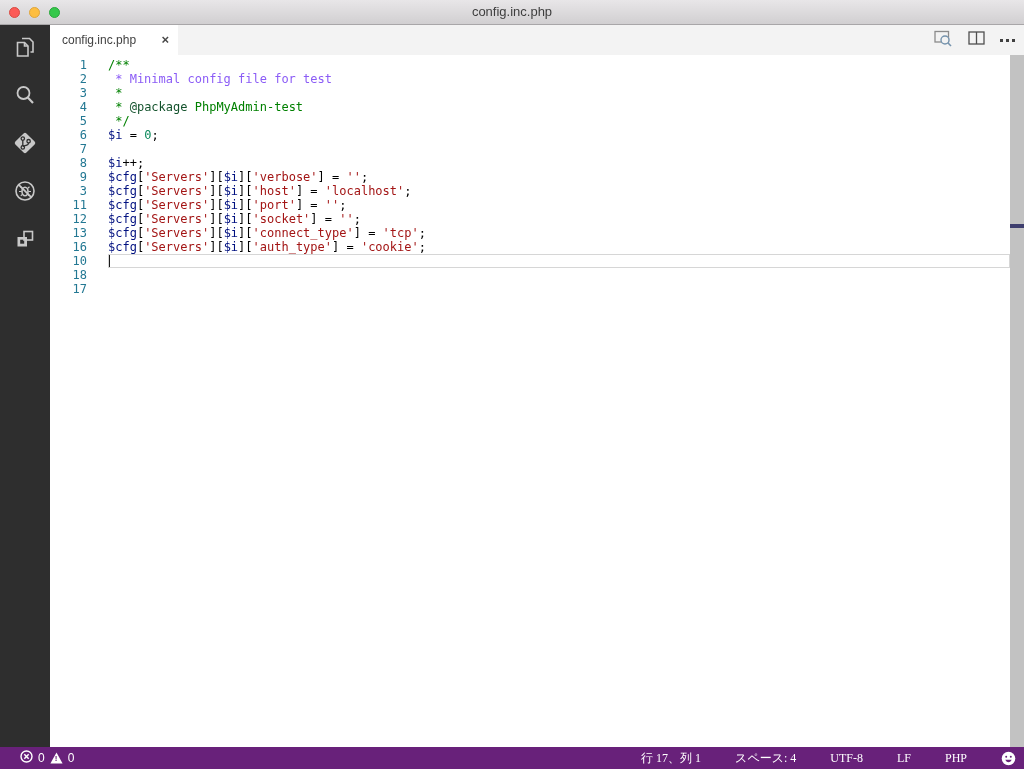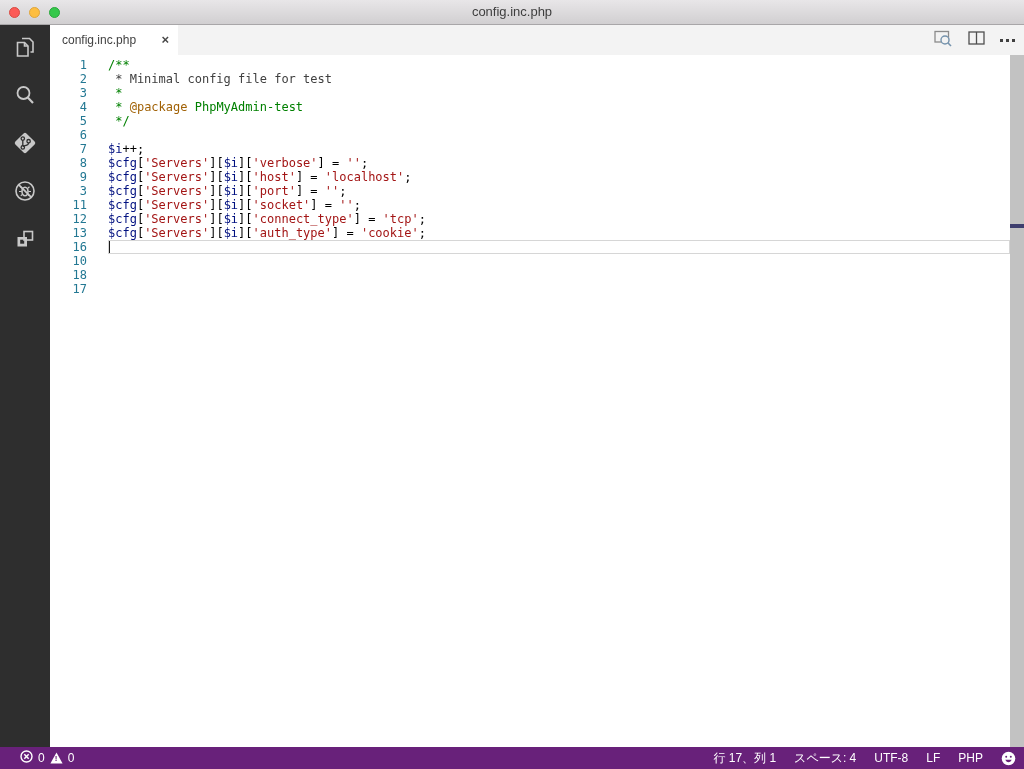--- a/index.html
+++ b/index.html
@@ -72,21 +72,21 @@
   }
 
   
   .statusbar {
     position:absolute; left:0; top:747px; width:1024px; height:22px;
     color:#ffffff; font-size:12px;
     display:flex; align-items:center; padding:0 8px 0 20px;
   }
   .sb-group-left { display:flex; align-items:center; gap:5px; }
   .sb-item { display:flex; align-items:center; gap:5px; cursor:pointer; }
-  .sb-group-right { margin-left:auto; display:flex; align-items:center; gap:18px; }
+  .sb-group-right { margin-left:auto; display:flex; align-items:center; gap:34px;font-family:Liberation Serif, serif; }
   .sb-num { line-height:22px; }
   .warn-wrap { position:relative; width:13px; height:12px; }
   .warn-wrap span {
     position:absolute; left:0; top:0; width:13px; text-align:center;
     font-size:8px; font-weight:bold; line-height:13px;
   }
 </style>
 </head>
 <body>
 
@@ -200,24 +200,25 @@
           <div class="ln">11</div>
           <div class="ln">12</div>
           <div class="ln">13</div>
           <div class="ln">16</div>
           <div class="ln">10</div>
           <div class="ln">18</div>
           <div class="ln">17</div>
         </div>
       <div class="code">
           <div class="cl"><span style="color: rgb(0, 128, 0);">/**</span></div>
-          <div class="cl"><span style="color: #404040;"> * Minimal config file for test</span></div>
+          <div class="cl"><span style="color: #8b5cf6;"> * Minimal config file for test</span></div>
           <div class="cl"><span style="color: rgb(0, 128, 0);"> *</span></div>
-          <div class="cl"><span style="color: rgb(0, 128, 0);"> * </span><span style="color: #a16207;">@package</span><span style="color: rgb(0, 128, 0);"> PhpMyAdmin-test</span></div>
+          <div class="cl"><span style="color: rgb(0, 128, 0);"> * </span><span style="color: #14532d;">@package</span><span style="color: rgb(0, 128, 0);"> PhpMyAdmin-test</span></div>
           <div class="cl"><span style="color: rgb(0, 128, 0);"> */</span></div>
+          <div class="cl"><span style="color: rgb(0, 16, 128);">$i</span><span style="color: rgb(0, 0, 0);"> = </span><span style="color: rgb(9, 136, 90);">0</span><span style="color: rgb(0, 0, 0);">;</span></div>
           <div class="cl"></div>
           <div class="cl"><span style="color: rgb(0, 16, 128);">$i</span><span style="color: rgb(0, 0, 0);">++;</span></div>
           <div class="cl"><span style="color: rgb(0, 16, 128);">$cfg</span><span style="color: rgb(0, 0, 0);">[</span><span style="color: rgb(163, 21, 21);">'Servers'</span><span style="color: rgb(0, 0, 0);">][</span><span style="color: rgb(0, 16, 128);">$i</span><span style="color: rgb(0, 0, 0);">][</span><span style="color: rgb(163, 21, 21);">'verbose'</span><span style="color: rgb(0, 0, 0);">] = </span><span style="color: rgb(163, 21, 21);">''</span><span style="color: rgb(0, 0, 0);">;</span></div>
           <div class="cl"><span style="color: rgb(0, 16, 128);">$cfg</span><span style="color: rgb(0, 0, 0);">[</span><span style="color: rgb(163, 21, 21);">'Servers'</span><span style="color: rgb(0, 0, 0);">][</span><span style="color: rgb(0, 16, 128);">$i</span><span style="color: rgb(0, 0, 0);">][</span><span style="color: rgb(163, 21, 21);">'host'</span><span style="color: rgb(0, 0, 0);">] = </span><span style="color: rgb(163, 21, 21);">'localhost'</span><span style="color: rgb(0, 0, 0);">;</span></div>
           <div class="cl"><span style="color: rgb(0, 16, 128);">$cfg</span><span style="color: rgb(0, 0, 0);">[</span><span style="color: rgb(163, 21, 21);">'Servers'</span><span style="color: rgb(0, 0, 0);">][</span><span style="color: rgb(0, 16, 128);">$i</span><span style="color: rgb(0, 0, 0);">][</span><span style="color: rgb(163, 21, 21);">'port'</span><span style="color: rgb(0, 0, 0);">] = </span><span style="color: rgb(163, 21, 21);">''</span><span style="color: rgb(0, 0, 0);">;</span></div>
           <div class="cl"><span style="color: rgb(0, 16, 128);">$cfg</span><span style="color: rgb(0, 0, 0);">[</span><span style="color: rgb(163, 21, 21);">'Servers'</span><span style="color: rgb(0, 0, 0);">][</span><span style="color: rgb(0, 16, 128);">$i</span><span style="color: rgb(0, 0, 0);">][</span><span style="color: rgb(163, 21, 21);">'socket'</span><span style="color: rgb(0, 0, 0);">] = </span><span style="color: rgb(163, 21, 21);">''</span><span style="color: rgb(0, 0, 0);">;</span></div>
           <div class="cl"><span style="color: rgb(0, 16, 128);">$cfg</span><span style="color: rgb(0, 0, 0);">[</span><span style="color: rgb(163, 21, 21);">'Servers'</span><span style="color: rgb(0, 0, 0);">][</span><span style="color: rgb(0, 16, 128);">$i</span><span style="color: rgb(0, 0, 0);">][</span><span style="color: rgb(163, 21, 21);">'connect_type'</span><span style="color: rgb(0, 0, 0);">] = </span><span style="color: rgb(163, 21, 21);">'tcp'</span><span style="color: rgb(0, 0, 0);">;</span></div>
           <div class="cl"><span style="color: rgb(0, 16, 128);">$cfg</span><span style="color: rgb(0, 0, 0);">[</span><span style="color: rgb(163, 21, 21);">'Servers'</span><span style="color: rgb(0, 0, 0);">][</span><span style="color: rgb(0, 16, 128);">$i</span><span style="color: rgb(0, 0, 0);">][</span><span style="color: rgb(163, 21, 21);">'auth_type'</span><span style="color: rgb(0, 0, 0);">] = </span><span style="color: rgb(163, 21, 21);">'cookie'</span><span style="color: rgb(0, 0, 0);">;</span></div>
           <div class="cl current"><span class="caret"></span></div>
         </div>

